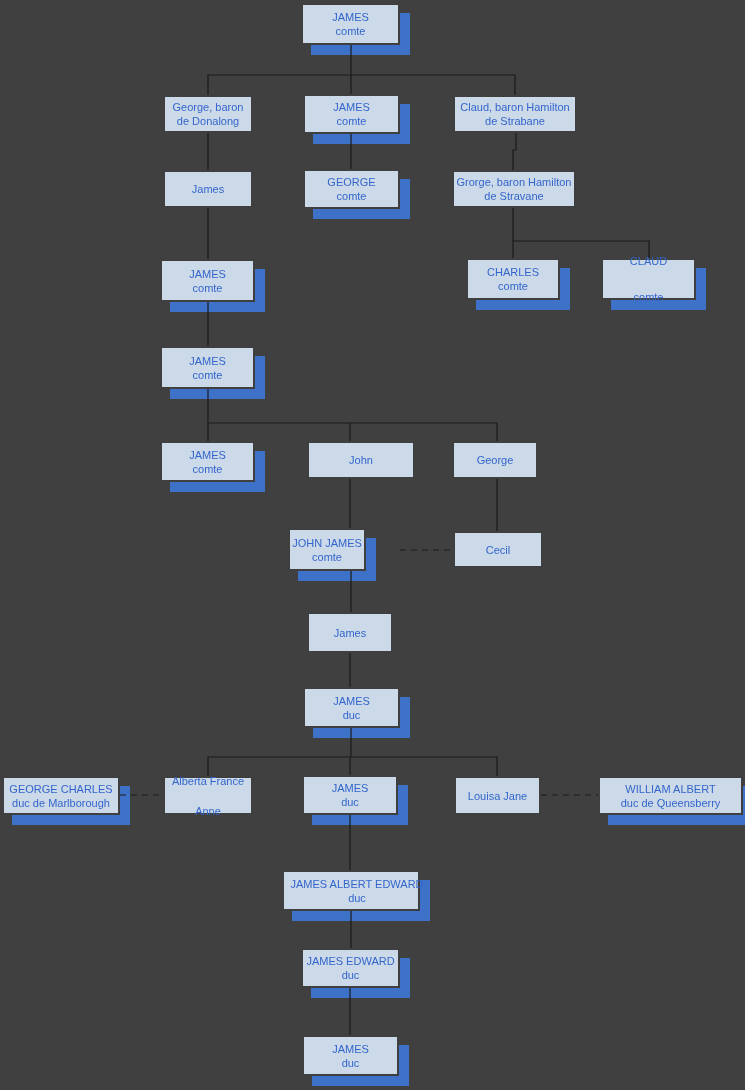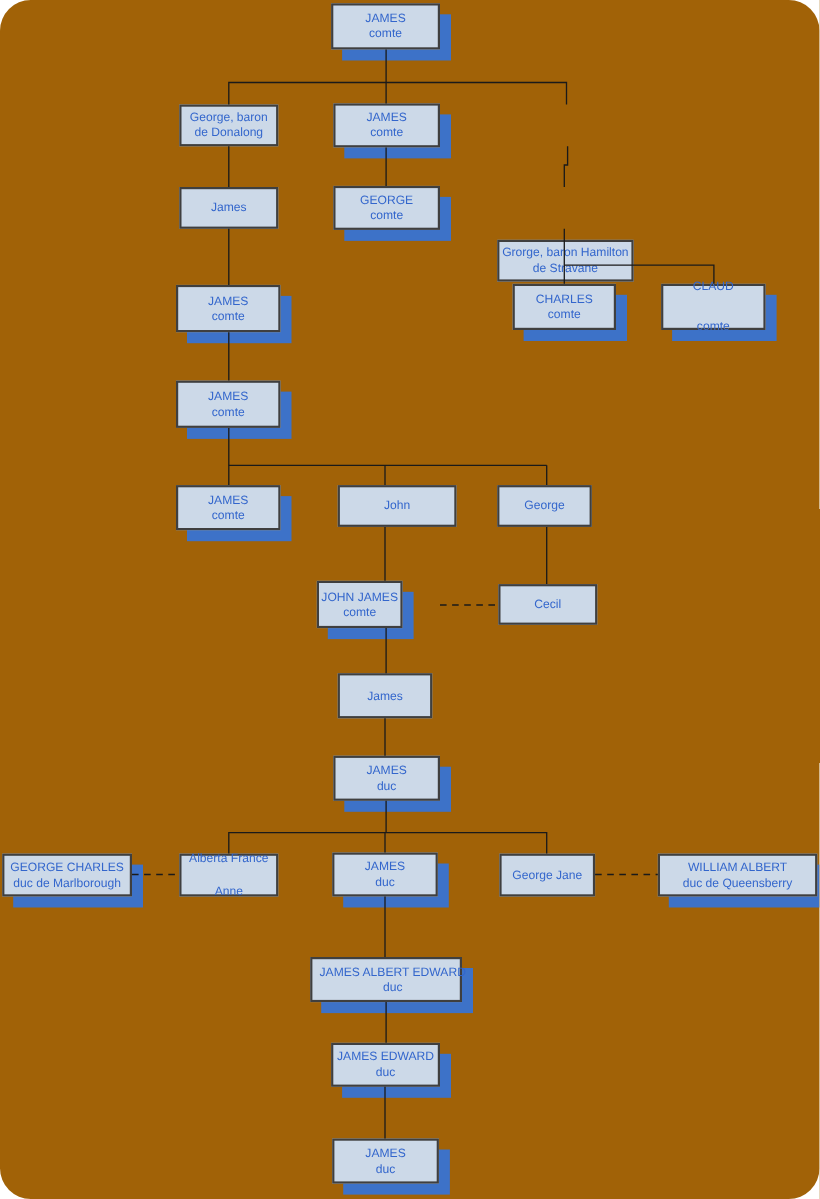--- a/index.html
+++ b/index.html
@@ -1,23 +1,22 @@
 <!DOCTYPE html>
 <html><head>
 <meta charset="utf-8">
 <style>
   html, body { margin: 0; padding: 0; background: #ffffff; }
   #canvas {
     position: relative;
     width: 745px;
     height: 1090px;
     overflow: hidden;
-    background: #a16207;
+    background: #404040;
     font-family: "Liberation Sans", sans-serif;
-    border-radius: 28px;
   }
   #connector-layer {
     position: absolute;
     left: 0; top: 0;
     width: 745px; height: 1090px;
     z-index: 3;
     pointer-events: none;
   }
   .node {
     position: absolute;
@@ -77,28 +76,32 @@
       <div class="node-line">comte</div>
     </div>
     <div class="node" style="left: 163px; top: 95px; width: 90px; height: 38px;">
       <div class="node-line">George, baron</div>
       <div class="node-line">de Donalong</div>
     </div>
     <div class="node shadow" style="left: 303px; top: 94px; width: 97px; height: 40px;">
       <div class="node-line">JAMES</div>
       <div class="node-line">comte</div>
     </div>
+    <div class="node" style="left: 453px; top: 95px; width: 124px; height: 38px;">
+      <div class="node-line">Claud, baron Hamilton</div>
+      <div class="node-line">de Strabane</div>
+    </div>
     <div class="node" style="left: 163px; top: 170px; width: 90px; height: 38px;">
       <div class="node-line">James</div>
     </div>
     <div class="node shadow" style="left: 303px; top: 169px; width: 97px; height: 40px;">
       <div class="node-line">GEORGE</div>
       <div class="node-line">comte</div>
     </div>
-    <div class="node" style="left: 452px; top: 170px; width: 124px; height: 38px; margin-top: 48px;">
+    <div class="node" style="left: 452px; top: 170px; width: 124px; height: 38px;">
       <div class="node-line">Grorge, baron Hamilton</div>
       <div class="node-line">de Stravane</div>
     </div>
     <div class="node shadow" style="left: 160px; top: 259px; width: 95px; height: 43px;">
       <div class="node-line">JAMES</div>
       <div class="node-line">comte</div>
     </div>
     <div class="node shadow" style="left: 466px; top: 258px; width: 94px; height: 42px;">
       <div class="node-line">CHARLES</div>
       <div class="node-line">comte</div>
@@ -141,21 +144,21 @@
     </div>
     <div class="node" style="left: 163px; top: 776px; width: 90px; height: 39px; gap: 16px;">
       <div class="node-line">Alberta France</div>
       <div class="node-line">Anne</div>
     </div>
     <div class="node shadow" style="left: 302px; top: 775px; width: 96px; height: 40px;">
       <div class="node-line">JAMES</div>
       <div class="node-line">duc</div>
     </div>
     <div class="node" style="left: 454px; top: 776px; width: 87px; height: 39px;">
-      <div class="node-line">George Jane</div>
+      <div class="node-line">Louisa Jane</div>
     </div>
     <div class="node shadow" style="left: 598px; top: 776px; width: 145px; height: 39px;">
       <div class="node-line">WILLIAM ALBERT</div>
       <div class="node-line">duc de Queensberry</div>
     </div>
     <div class="node shadow" style="left: 282px; top: 870px; width: 138px; height: 41px; padding-left: 12px;">
       <div class="node-line">JAMES ALBERT EDWARD</div>
       <div class="node-line">duc</div>
     </div>
     <div class="node shadow" style="left: 301px; top: 948px; width: 99px; height: 40px;">

